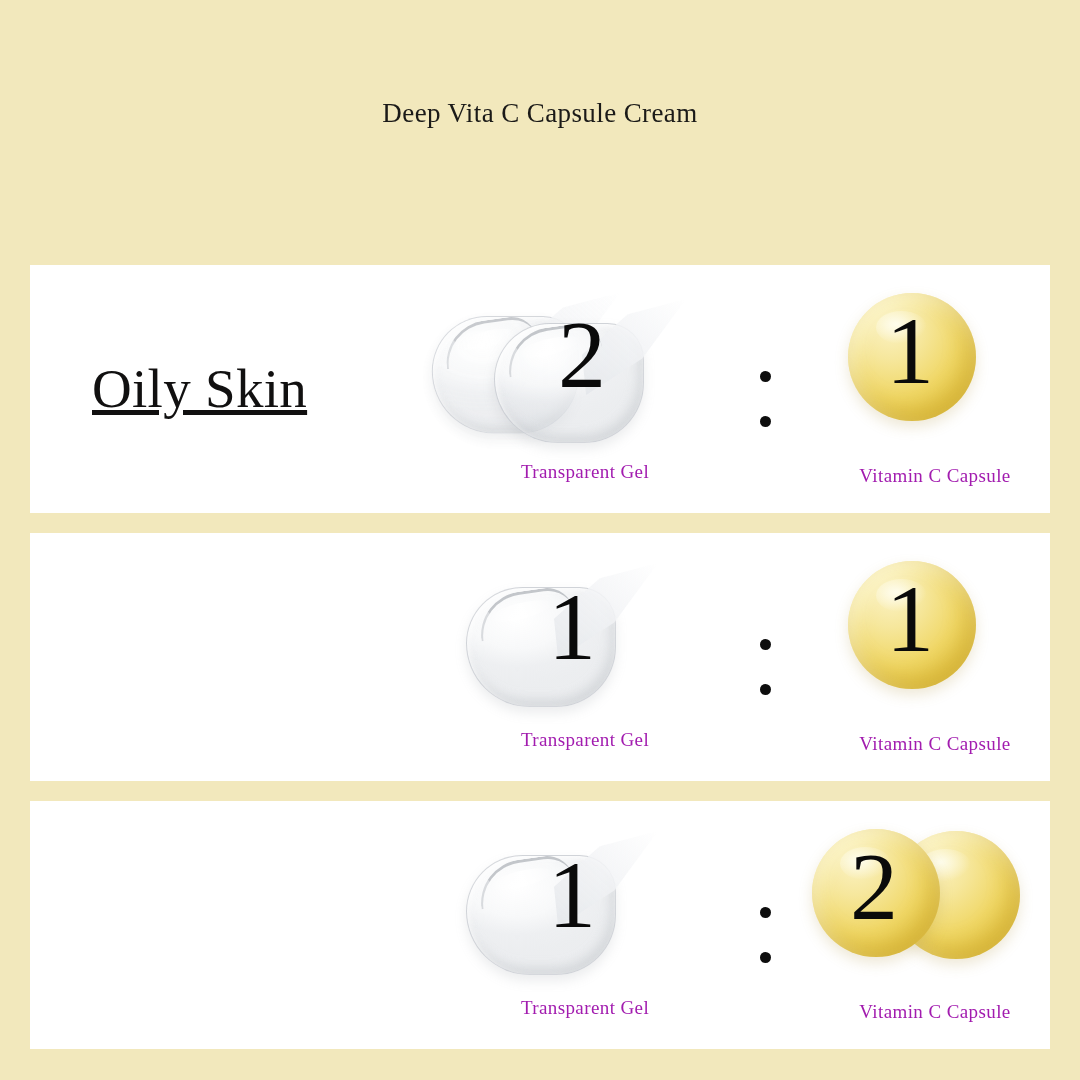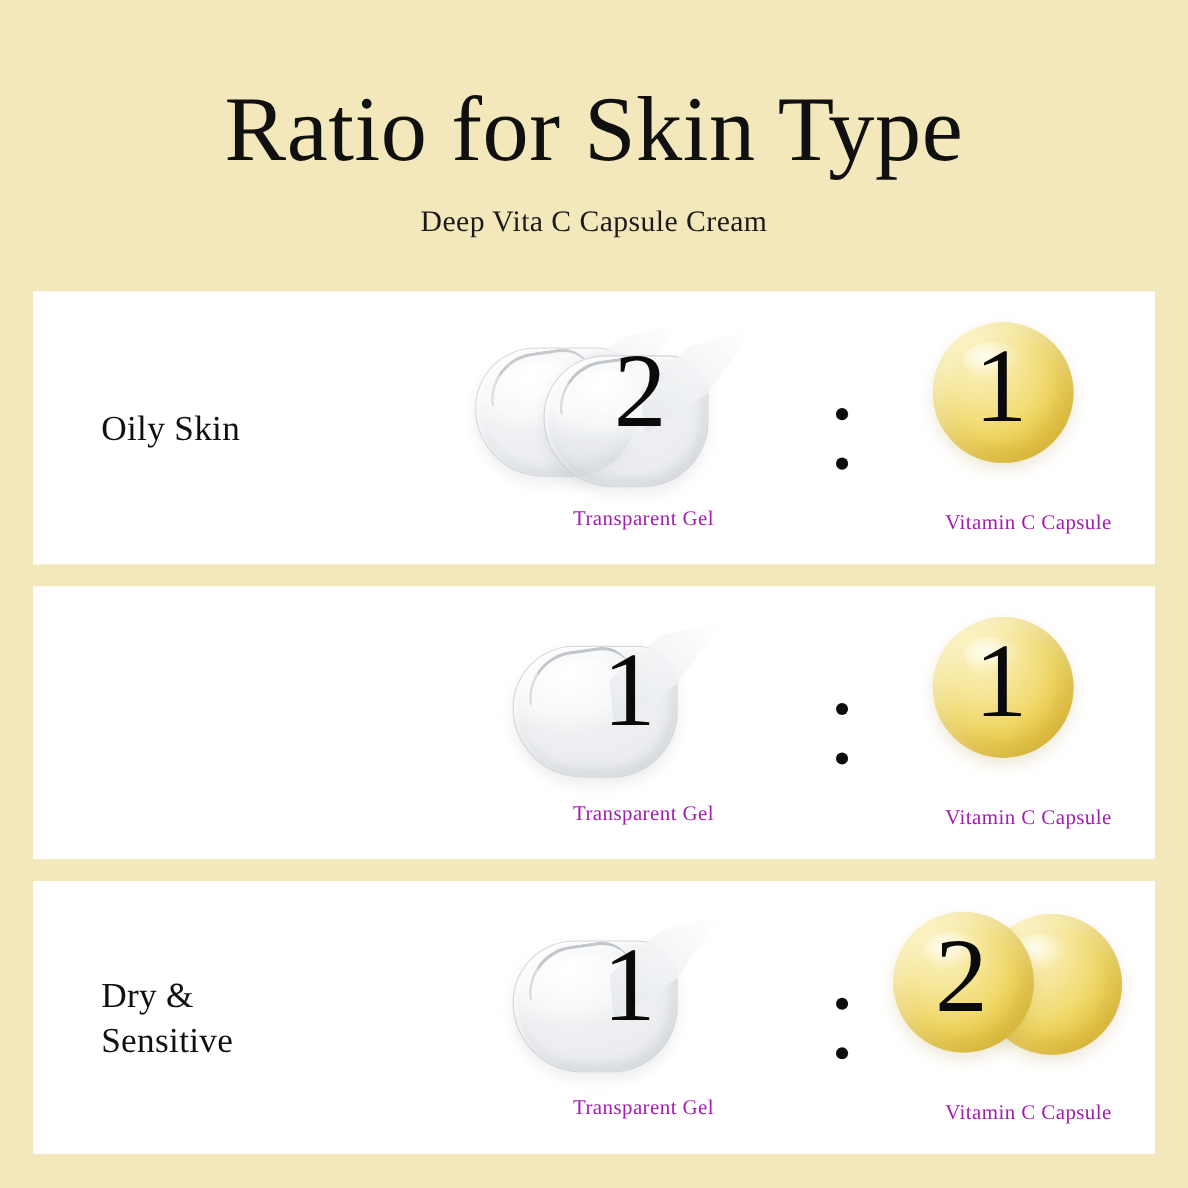--- a/index.html
+++ b/index.html
@@ -61,25 +61,26 @@
   
   .skin-label {
     position: absolute;
     left: 62px;
     top: 0;
     height: 248px;
     width: 330px;
     display: flex;
     flex-direction: column;
     justify-content: center;
-    font-size: 32px;
+    font-size: 55px;
     line-height: 1.28;
     letter-spacing: 0.3px;
     color: #111010;
     white-space: pre-line;
+    text-decoration: underline;
   }
 
   
   .gel-group {
     position: absolute;
     left: 400px;
     top: 0;
     width: 310px;
     height: 248px;
   }
@@ -253,21 +254,20 @@
     width: 11px;
     height: 11px;
     border-radius: 50%;
     background: #0d0d0d;
   }
 </style>
 </head>
 <body>
 
 <div class="header">
-  <div class="page-title">Ratio for Skin Type</div>
   <div class="page-subtitle">Deep Vita C Capsule Cream</div>
 </div>
 
 <div class="rows">
 
   <div class="ratio-row">
     <div class="skin-label">Oily Skin</div>
 
     <div class="gel-group">
       <div class="gel-stage two-blob">
@@ -329,22 +329,20 @@
         <div class="capsule single">
           <div class="hl"></div>
         </div>
         <div class="num">1</div>
       </div>
       <div class="caption">Vitamin C Capsule</div>
     </div>
   </div>
 
   <div class="ratio-row">
-    <div class="skin-label">Dry &amp;
-Sensitive</div>
 
     <div class="gel-group">
       <div class="gel-stage">
         <div class="gel-blob single">
           <div class="body"></div>
           <div class="tail"></div>
           <div class="rim"></div>
           <div class="sheen"></div>
         </div>
         <div class="num">1</div>

